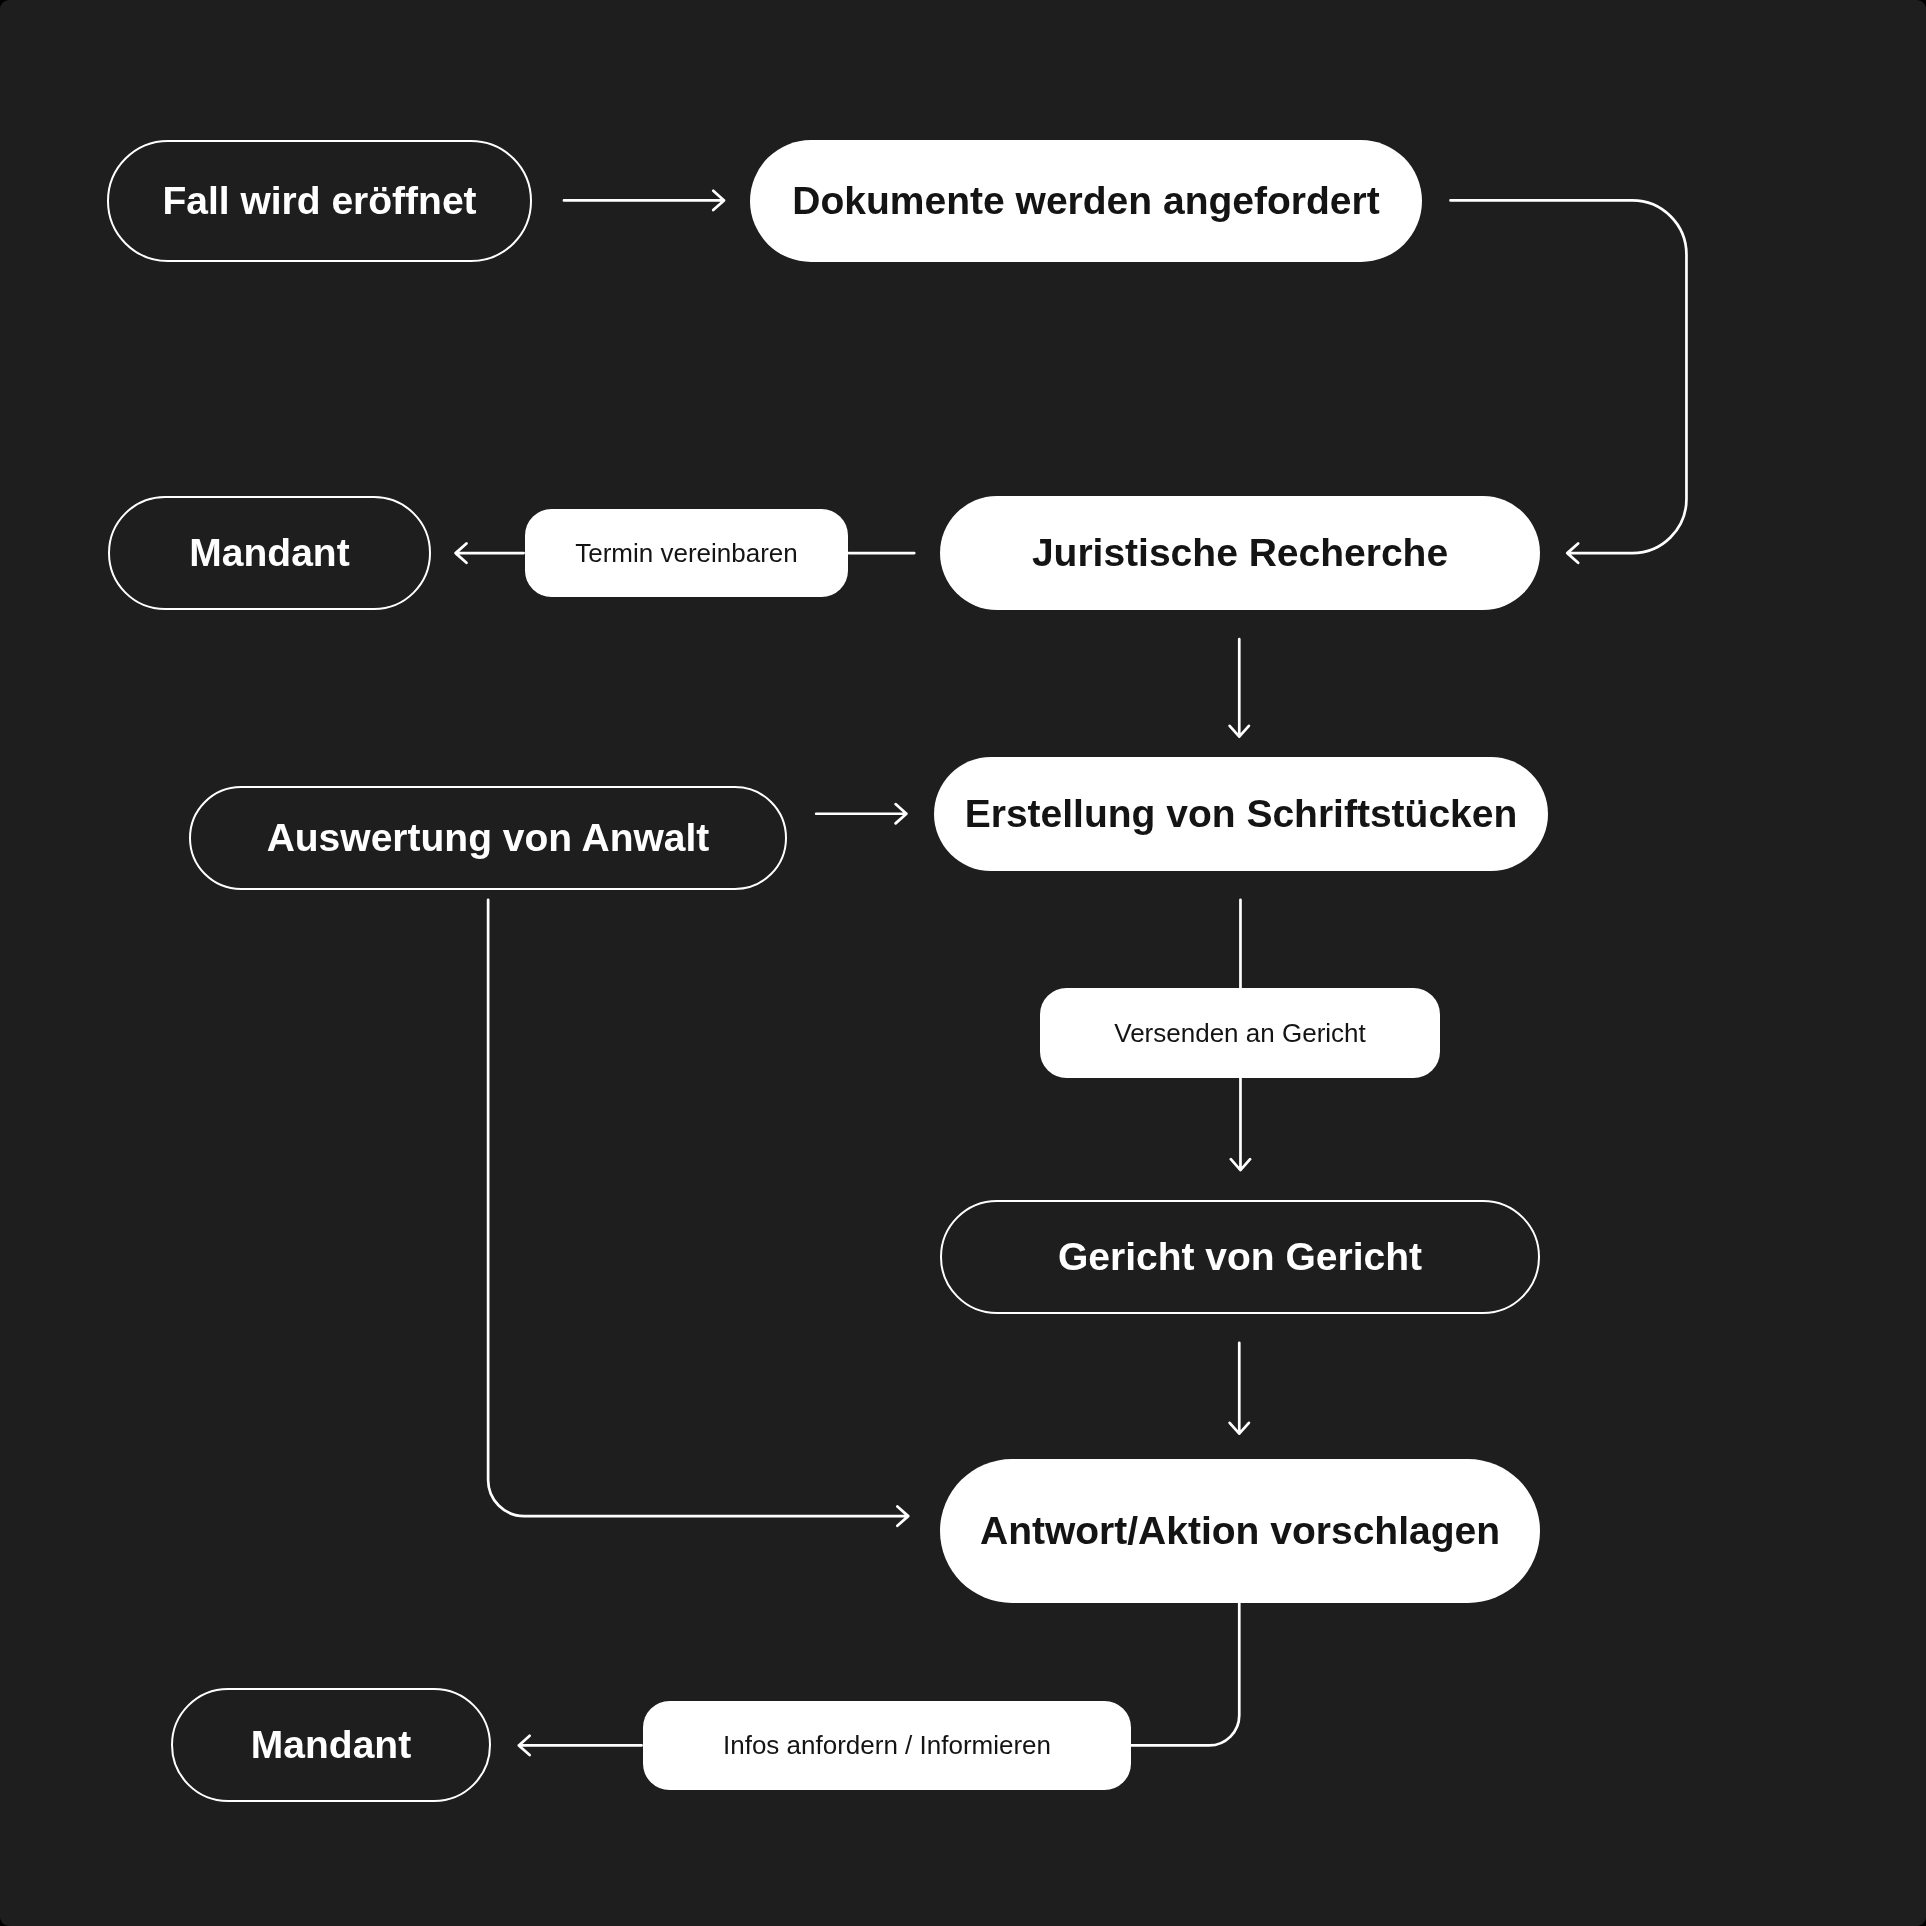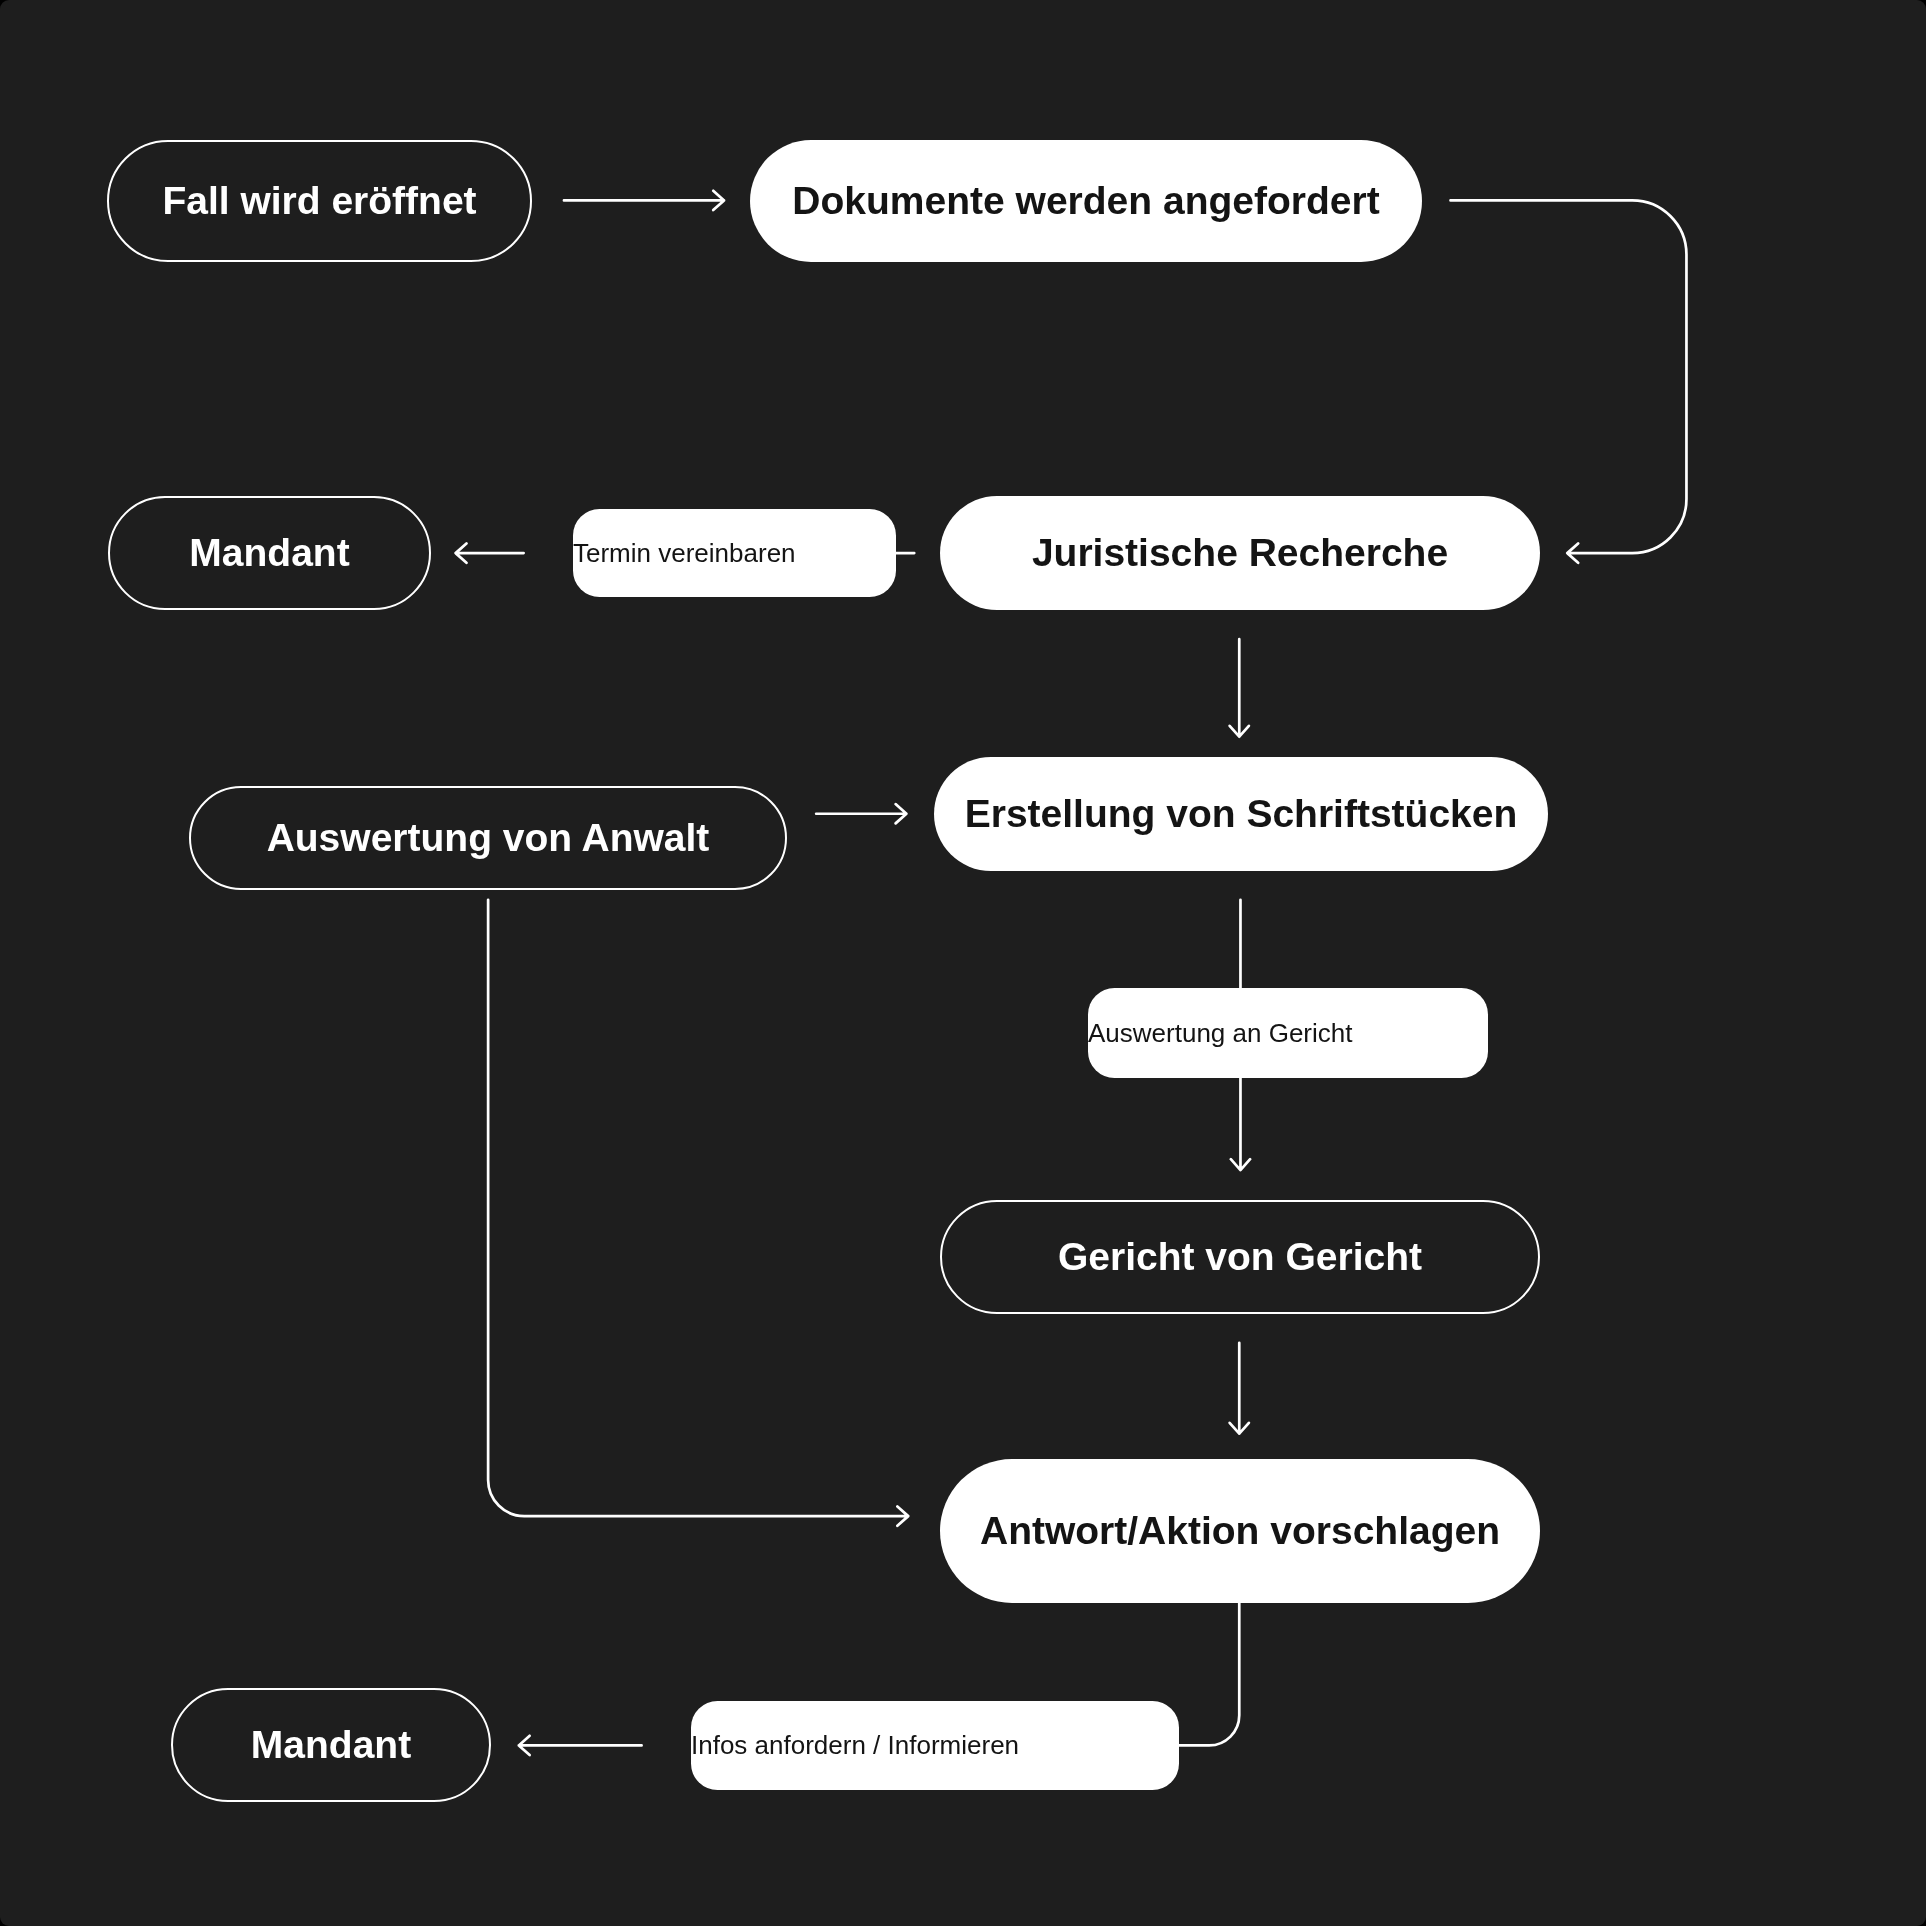--- a/index.html
+++ b/index.html
@@ -50,29 +50,29 @@
   }
   .node.outlined {
     background: transparent;
     border: 2.4px solid #ffffff;
     color: #ffffff;
   }
   .edge-label {
     position: absolute;
     display: flex;
     align-items: center;
+    justify-content: center;
     background: #ffffff;
     color: #141414;
     border-radius: 26.5px;
     font-family: "Liberation Sans", "DejaVu Sans", sans-serif;
     font-weight: 400;
     font-size: 26px;
     white-space: nowrap;
     box-sizing: border-box;
-    margin-left: 48px;
   }
 </style>
 </head>
 <body>
 
 <div class="stage">
   <div class="canvas">
 
     <svg class="edges" viewBox="0 0 3200 3200">
       <g fill="none" stroke-width="4.5" stroke-linecap="round" stroke-linejoin="round" stroke="#ffffff">
@@ -112,21 +112,21 @@
 
     <div class="node outlined" style="left:189px; top:786px; width:598px; height:104px;">
       <span>Auswertung von Anwalt</span>
     </div>
 
     <div class="node filled" style="left:934px; top:757px; width:614px; height:114px;justify-content:center;">
       <span>Erstellung von Schriftstücken</span>
     </div>
 
     <div class="edge-label" style="left:1040px; top:988px; width:400px; height:90px;">
-      <span>Auswertung an Gericht</span>
+      <span>Versenden an Gericht</span>
     </div>
 
     <div class="node outlined" style="left:940px; top:1200px; width:600px; height:114px;">
       <span>Gericht von Gericht</span>
     </div>
 
     <div class="node filled" style="left:940px; top:1459px; width:600px; height:144px;">
       <span>Antwort/Aktion vorschlagen</span>
     </div>
 

